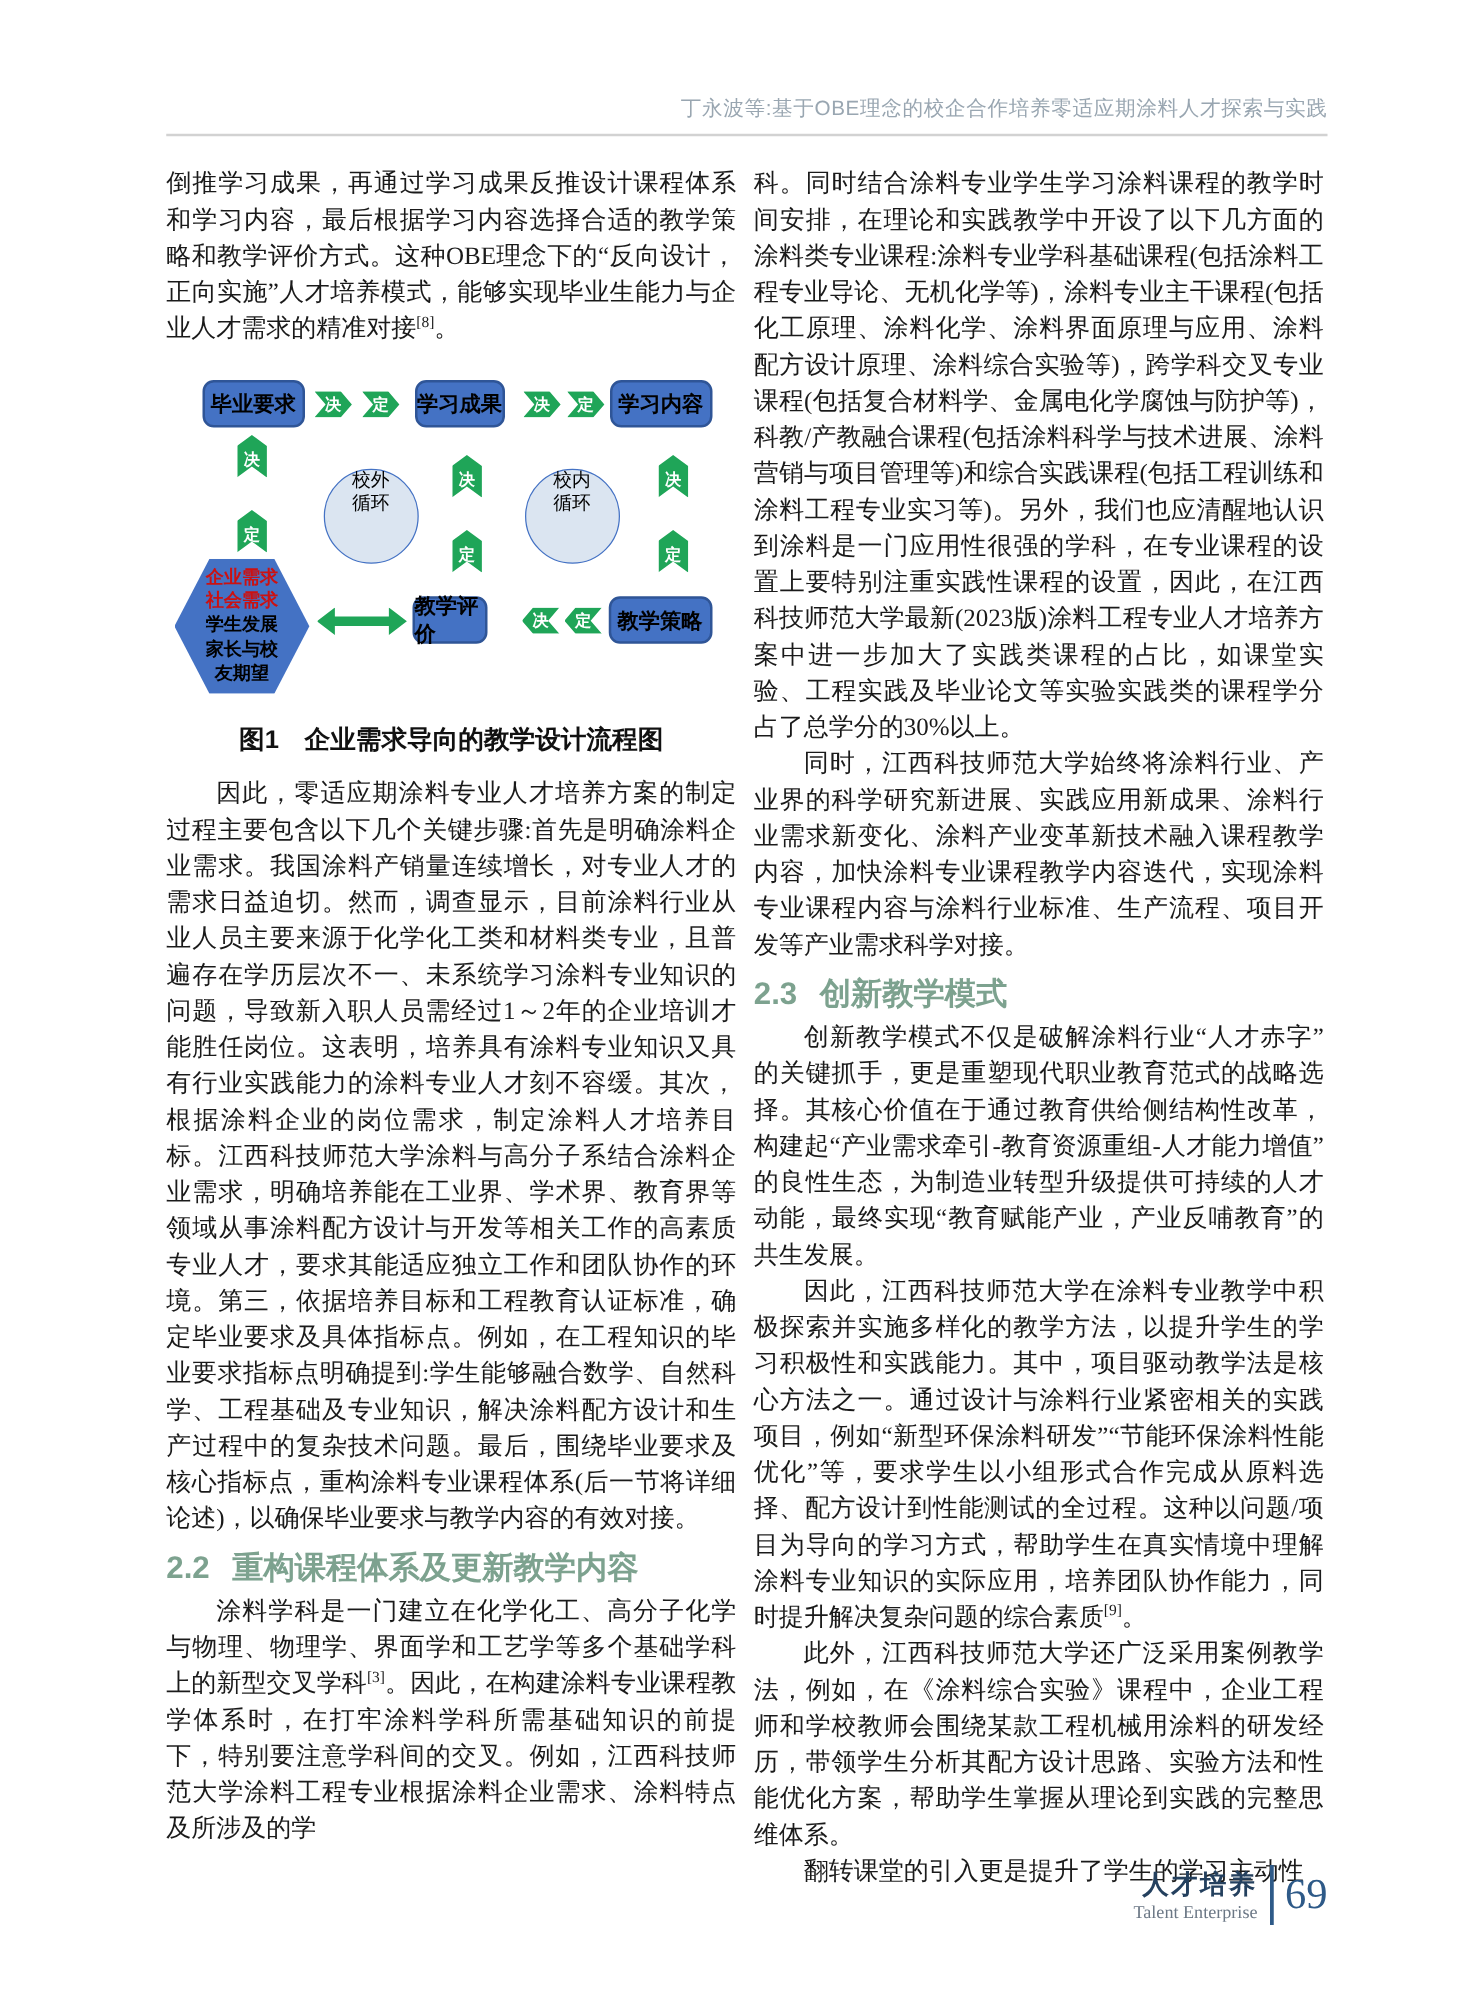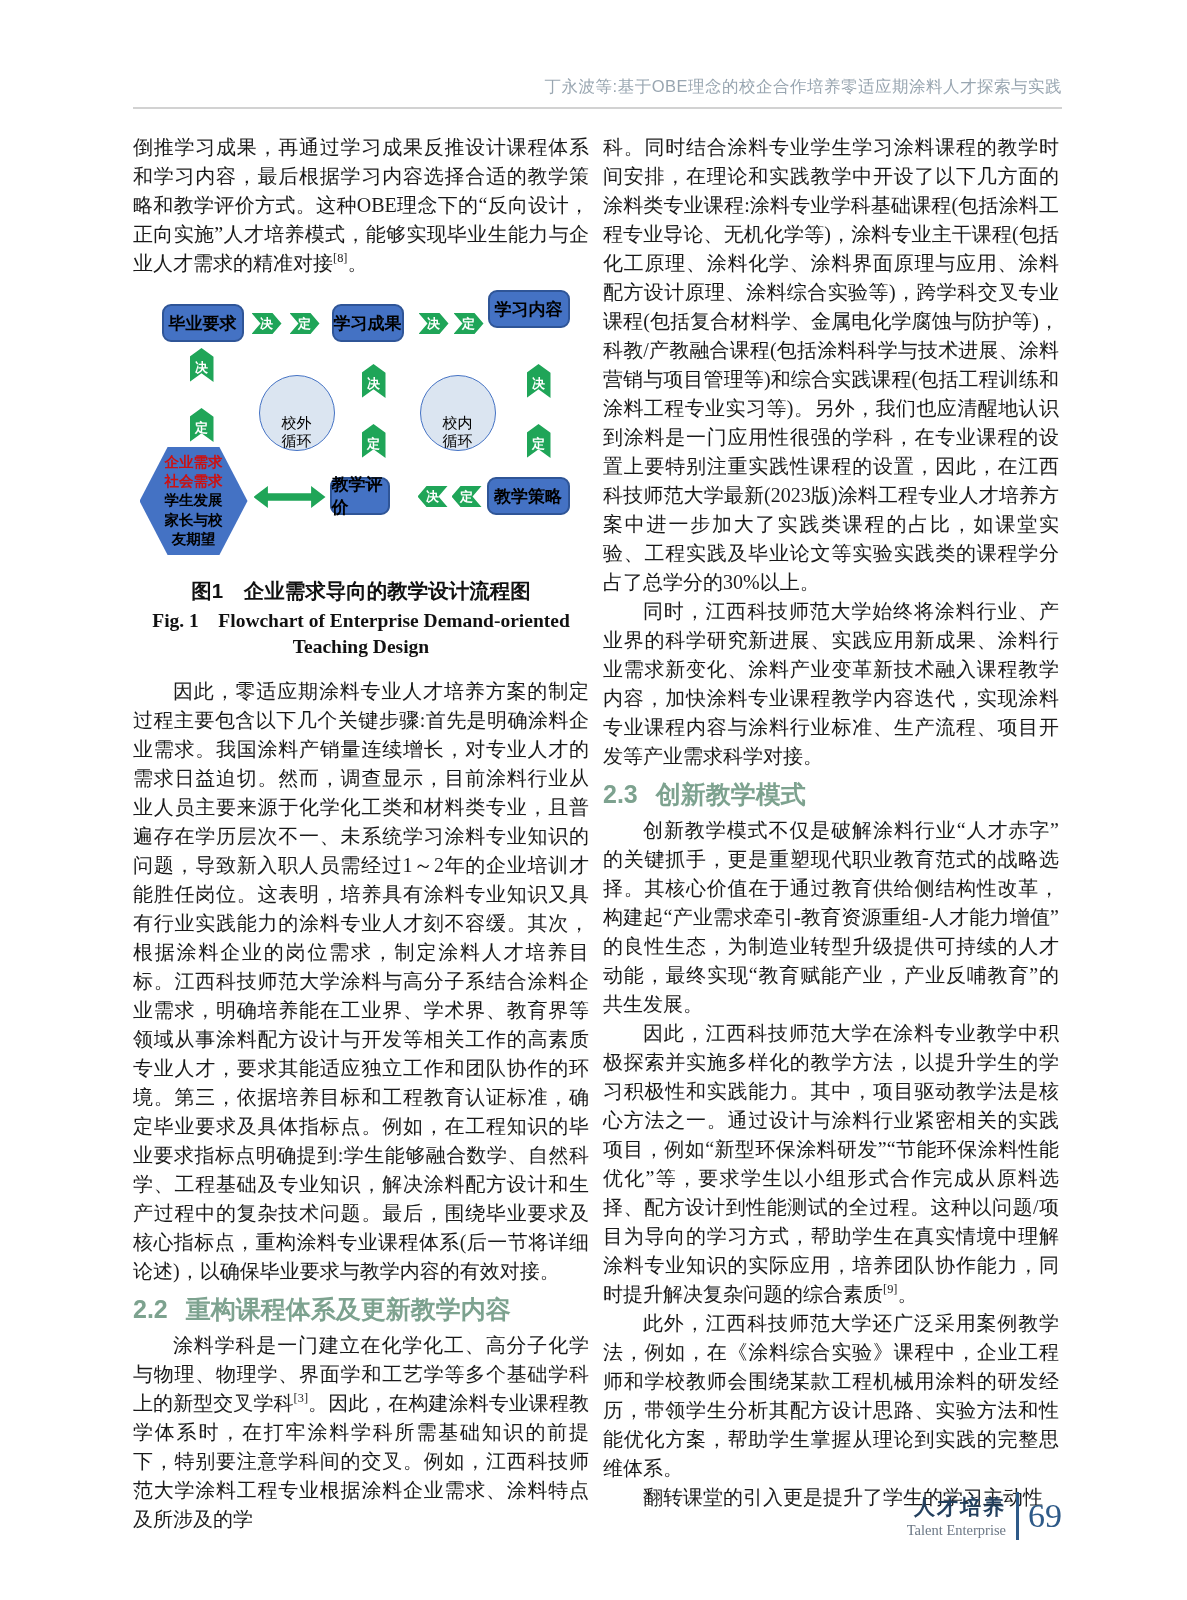--- a/index.html
+++ b/index.html
@@ -54,21 +54,21 @@
     color:#000;font-weight:bold;font-size:17px;
     display:flex;align-items:center;justify-content:center;
     box-sizing:border-box;
     font-family:"Liberation Serif","DejaVu Serif",serif;
   }
   .fcircle{
     position:absolute;width:76px;height:76px;border-radius:50%;
     background:var(--circle-fill,#dbe5f1);
     border:1.5px solid var(--box-blue,#4472c4);
     color:#000;font-size:15px;line-height:1.2;font-weight:normal;
-    display:flex;flex-direction:column;align-items:center;justify-content:flex-end;
+    display:flex;flex-direction:column;align-items:center;justify-content:flex-start;
     box-sizing:border-box;
   }
   .hex{
     position:absolute;left:6px;top:157px;width:108px;height:108px;
     background:var(--box-blue,#4472c4);
     clip-path:polygon(26% 0,74% 0,100% 50%,74% 100%,26% 100%,0 50%);
     display:flex;flex-direction:column;align-items:center;justify-content:center;
     color:#000;font-weight:bold;font-size:14.5px;line-height:1.33;text-align:center;
   }
   .hex .hex-red{color:var(--red-text,#cc0000);}
@@ -136,21 +136,21 @@
 
       <div class="fig-block">
         <div class="flowchart">
 
           <div class="fnode" style="left:28px;top:14px;width:82px;height:38px;">
               <span>毕业要求</span>
             </div>
           <div class="fnode" style="left:198px;top:14px;width:72px;height:38px;">
               <span>学习成果</span>
             </div>
-          <div class="fnode" style="left:354px;top:0;width:82px;height:38px;">
+          <div class="fnode" style="left:354px;top:14px;width:82px;height:38px;">
               <span>学习内容</span>
             </div>
 
           <div class="chev right" style="left:118px;top:23px;width:30px;height:21px;">
               <span>决</span>
             </div>
           <div class="chev right" style="left:156px;top:23px;width:30px;height:21px;">
               <span>定</span>
             </div>
           <div class="chev right" style="left:285px;top:23px;width:30px;height:21px;">
@@ -209,21 +209,20 @@
 
           <div class="chev left" style="left:284px;top:196px;width:30px;height:21px;">
               <span>决</span>
             </div>
           <div class="chev left" style="left:318px;top:196px;width:30px;height:21px;">
               <span>定</span>
             </div>
         </div>
 
         <div class="caption-zh">图1　企业需求导向的教学设计流程图</div>
-        <div class="caption-en">Fig. 1　Flowchart of Enterprise Demand-oriented Teaching Design</div>
       </div>
 
       <p class="body indent">因此，零适应期涂料专业人才培养方案的制定过程主要包含以下几个关键步骤:首先是明确涂料企业需求。我国涂料产销量连续增长，对专业人才的需求日益迫切。然而，调查显示，目前涂料行业从业人员主要来源于化学化工类和材料类专业，且普遍存在学历层次不一、未系统学习涂料专业知识的问题，导致新入职人员需经过1～2年的企业培训才能胜任岗位。这表明，培养具有涂料专业知识又具有行业实践能力的涂料专业人才刻不容缓。其次，根据涂料企业的岗位需求，制定涂料人才培养目标。江西科技师范大学涂料与高分子系结合涂料企业需求，明确培养能在工业界、学术界、教育界等领域从事涂料配方设计与开发等相关工作的高素质专业人才，要求其能适应独立工作和团队协作的环境。第三，依据培养目标和工程教育认证标准，确定毕业要求及具体指标点。例如，在工程知识的毕业要求指标点明确提到:学生能够融合数学、自然科学、工程基础及专业知识，解决涂料配方设计和生产过程中的复杂技术问题。最后，围绕毕业要求及核心指标点，重构涂料专业课程体系(后一节将详细论述)，以确保毕业要求与教学内容的有效对接。</p>
 
       <h3 class="section">
         <span class="sec-num">2.2</span><span>重构课程体系及更新教学内容</span>
       </h3>
 
       <p class="body indent">涂料学科是一门建立在化学化工、高分子化学与物理、物理学、界面学和工艺学等多个基础学科上的新型交叉学科<sup>[3]</sup>。因此，在构建涂料专业课程教学体系时，在打牢涂料学科所需基础知识的前提下，特别要注意学科间的交叉。例如，江西科技师范大学涂料工程专业根据涂料企业需求、涂料特点及所涉及的学</p>
     </div>

